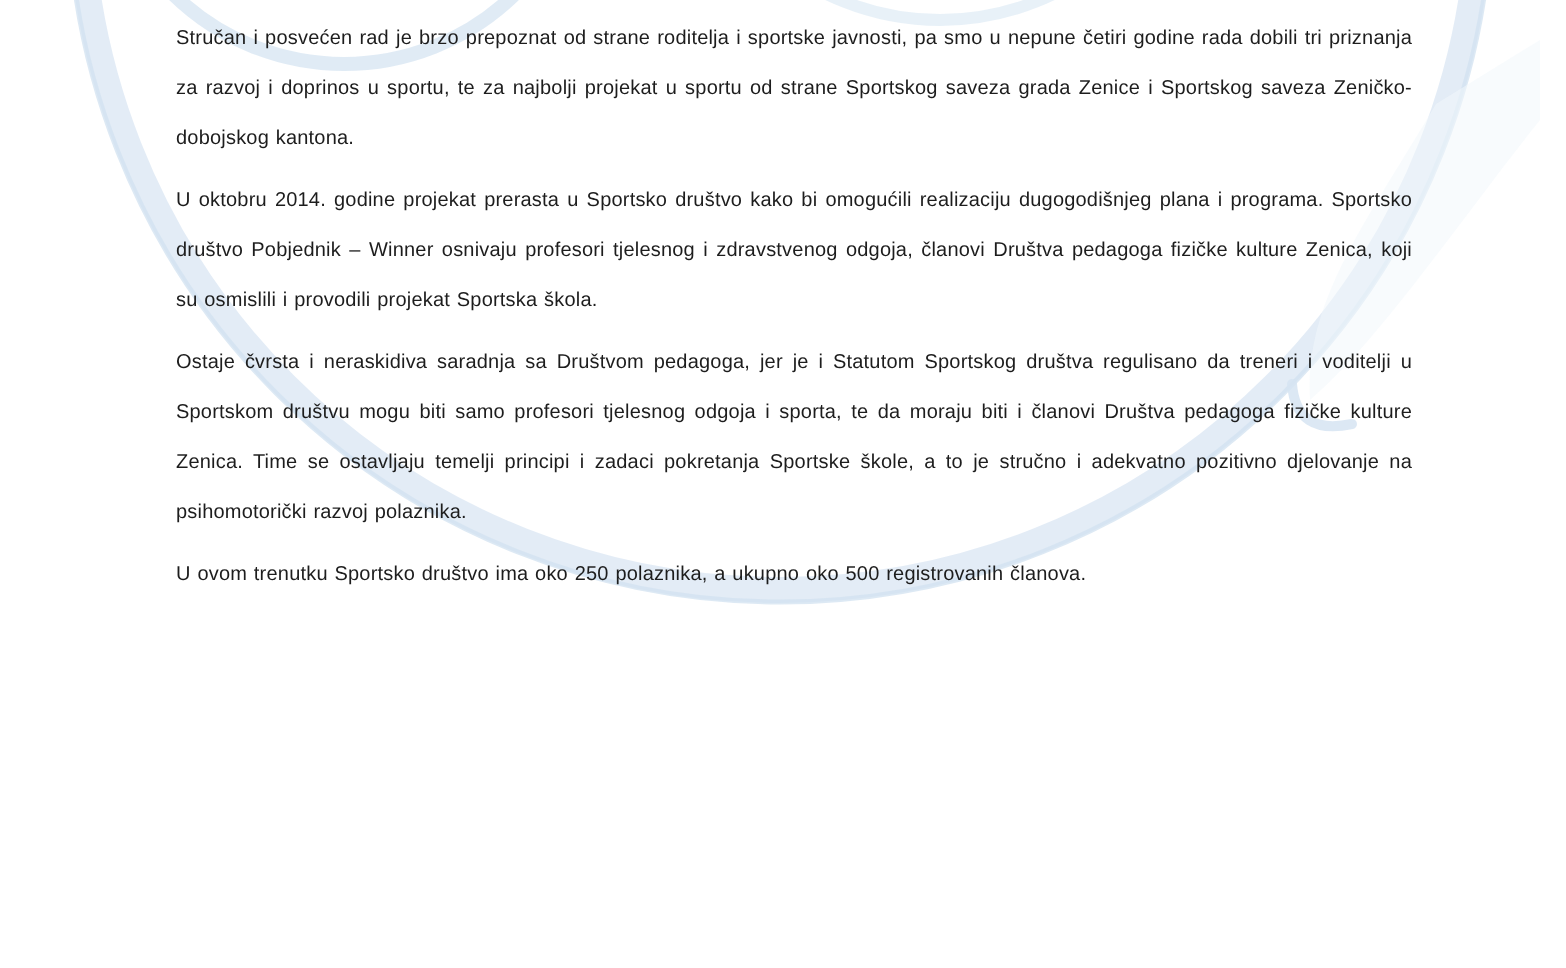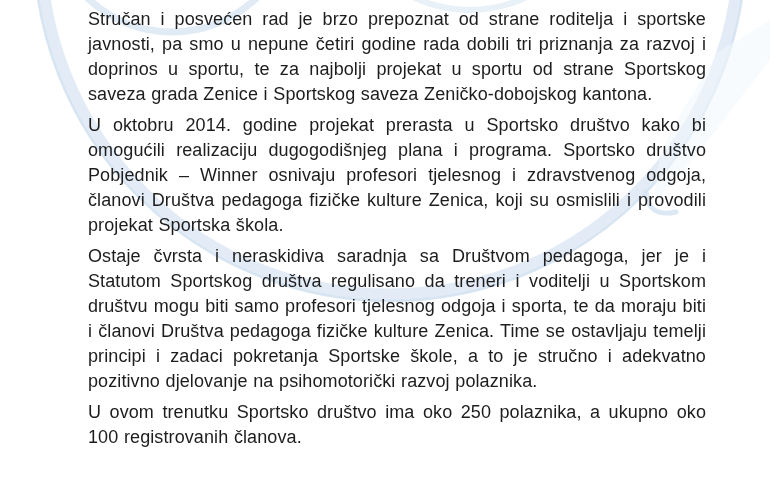--- a/index.html
+++ b/index.html
@@ -24,21 +24,21 @@
     pointer-events: none;
   }
   .content {
     position: absolute;
     top: 7px;
     left: 88px;
     width: 618px;
   }
   .content p {
     margin: 0 0 6px 0;
-    font-size: 18px;
+    font-size: 10px;
     line-height: 25px;
     color: #1d1d1d;
     text-align: justify;
     text-justify: inter-word;
     letter-spacing: 0.1px;
     word-spacing: 0.5px;
   }
 </style>
 </head>
 <body>
@@ -55,16 +55,16 @@
 
     <path d="M 646,192 q 2,26 30,20" fill="none" stroke="#d6e4f2" stroke-width="5" stroke-linecap="round" opacity="0.85"></path>
 
     <path d="M 718,52 C 684,110 652,150 655,200 C 690,170 730,110 770,60 L 770,20 Z" fill="#f2f7fc" opacity="0.55"></path>
   </svg>
 
   <div class="content">
     <p>Stručan i posvećen rad je brzo prepoznat od strane roditelja i sportske javnosti, pa smo u nepune četiri godine rada dobili tri priznanja za razvoj i doprinos u sportu, te za najbolji projekat u sportu od strane Sportskog saveza grada Zenice i Sportskog saveza Zeničko-dobojskog kantona.</p>
     <p>U oktobru 2014. godine projekat prerasta u Sportsko društvo kako bi omogućili realizaciju dugogodišnjeg plana i programa. Sportsko društvo Pobjednik – Winner osnivaju profesori tjelesnog i zdravstvenog odgoja, članovi Društva pedagoga fizičke kulture Zenica, koji su osmislili i provodili projekat Sportska škola.</p>
     <p>Ostaje čvrsta i neraskidiva saradnja sa Društvom pedagoga, jer je i Statutom Sportskog društva regulisano da treneri i voditelji u Sportskom društvu mogu biti samo profesori tjelesnog odgoja i sporta, te da moraju biti i članovi Društva pedagoga fizičke kulture Zenica. Time se ostavljaju temelji principi i zadaci pokretanja Sportske škole, a to je stručno i adekvatno pozitivno djelovanje na psihomotorički razvoj polaznika.</p>
-    <p>U ovom trenutku Sportsko društvo ima oko 250 polaznika, a ukupno oko 100 registrovanih članova.</p>
+    <p>U ovom trenutku Sportsko društvo ima oko 250 polaznika, a ukupno oko 500 registrovanih članova.</p>
   </div>
 
 </div>
 
 </body></html>

